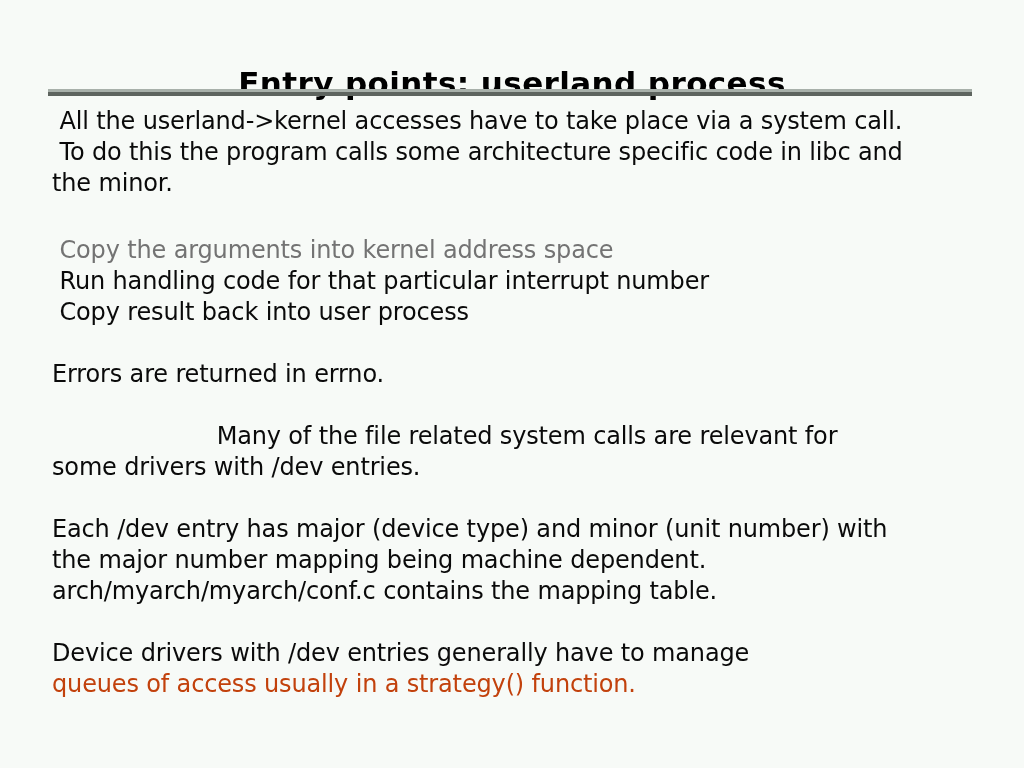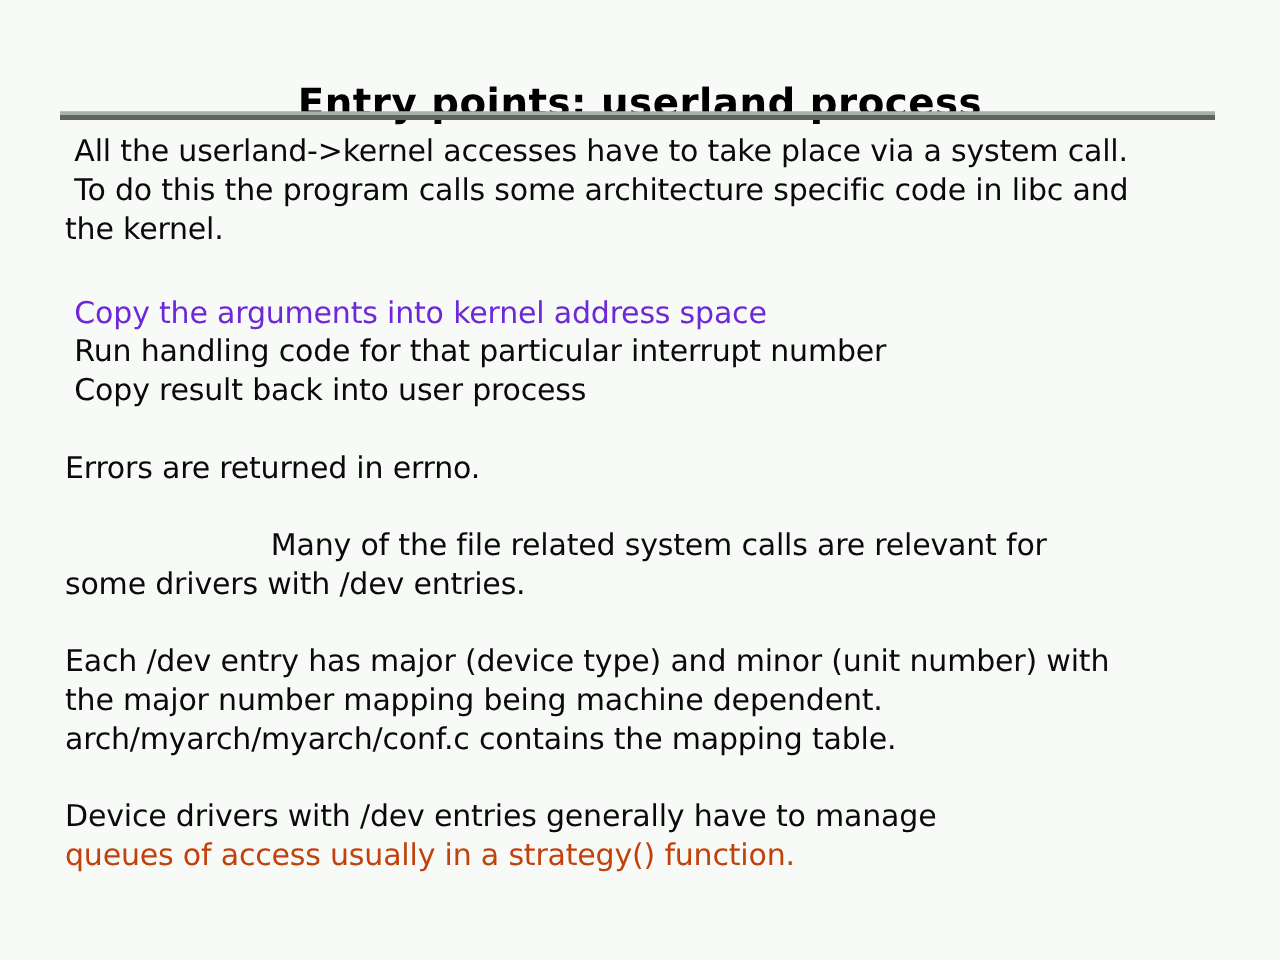--- a/index.html
+++ b/index.html
@@ -101,24 +101,24 @@
 
   <div id="title-rule">
     <div class="rule-hi" style="background: rgb(168, 176, 170);"></div>
     <div class="rule-lo" style="background: rgb(94, 100, 95);"></div>
   </div>
 
   <div id="body-block">
       <div class="para">
         <div class="line" style="color: rgb(10, 10, 10);"> All the userland-&gt;kernel accesses have to take place via a system call.</div>
         <div class="line" style="color: rgb(10, 10, 10);"> To do this the program calls some architecture specific code in libc and</div>
-        <div class="line" style="color: rgb(10, 10, 10);">the kernel.</div>
+        <div class="line" style="color: rgb(10, 10, 10);">the minor.</div>
       </div>
       <div class="para">
-        <div class="line" style="color: #6d28d9; margin-top: 36px;"> Copy the arguments into kernel address space</div>
+        <div class="line" style="color: #737373; margin-top: 36px;"> Copy the arguments into kernel address space</div>
         <div class="line" style="color: rgb(10, 10, 10);"> Run handling code for that particular interrupt number</div>
         <div class="line" style="color: rgb(10, 10, 10);"> Copy result back into user process</div>
       </div>
       <div class="para">
         <div class="line" style="color: rgb(10, 10, 10);">Errors are returned in errno.</div>
       </div>
       <div class="para">
         <div class="line" style="color: rgb(10, 10, 10); text-align: center;">Many of the file related system calls are relevant for</div>
         <div class="line" style="color: rgb(10, 10, 10);">some drivers with /dev entries.</div>
       </div>

